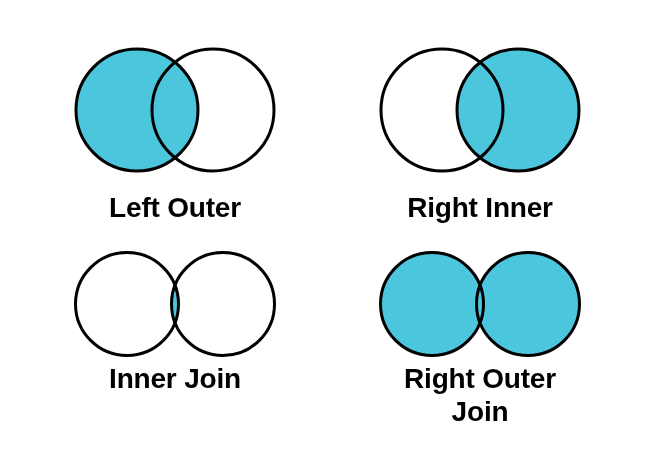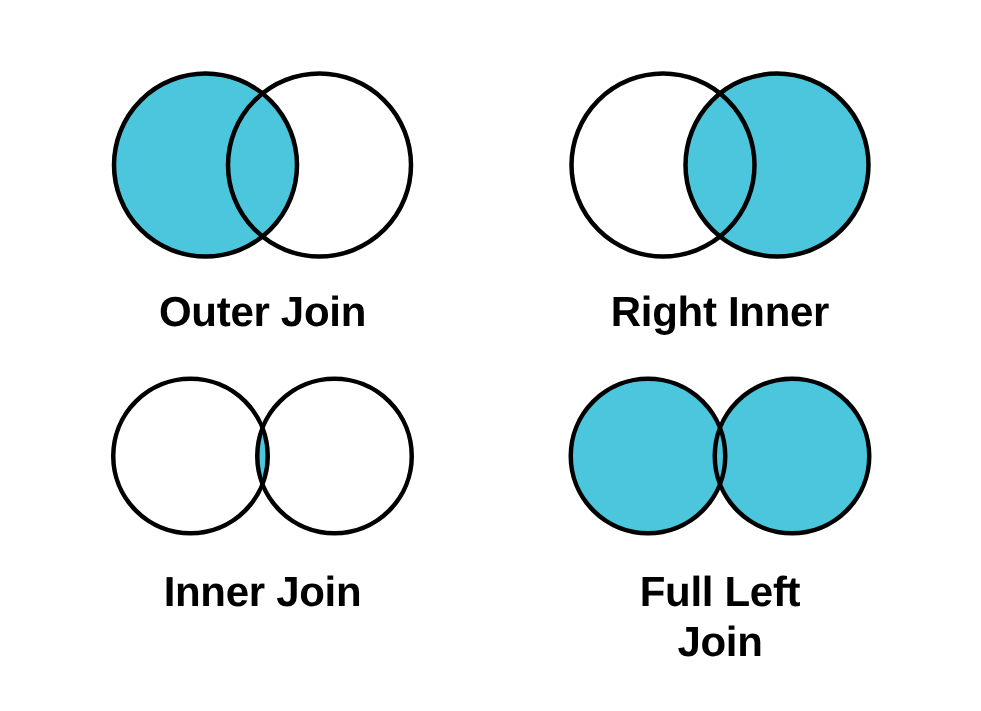--- a/index.html
+++ b/index.html
@@ -35,21 +35,21 @@
   .label {
     font-size: 28px;
     font-weight: bold;
     color: #000000;
     text-align: center;
     line-height: 1.17;
     letter-spacing: -0.2px;
     white-space: pre-line;
   }
   .label-top { margin-top: 12px; }
-  .label-bottom { margin-top: 16px; }
+  .label-bottom { }
 </style>
 </head>
 <body>
 
 <div class="board">
 
   <div class="cell cell-tl">
     <svg class="venn" width="220" height="140" viewBox="0 0 220 140">
       <defs>
         <clipPath id="clip-lj-left">
@@ -57,21 +57,21 @@
           </clipPath>
       </defs>
       <circle cx="72" cy="70" r="61" fill="#4CC6DC"></circle>
       <circle cx="148" cy="70" r="61" fill="#ffffff"></circle>
       <g clip-path="url(#clip-lj-left)">
         <circle cx="148" cy="70" r="61" fill="#4CC6DC"></circle>
       </g>
       <circle cx="72" cy="70" r="61" fill="none" stroke="#000000" stroke-width="3"></circle>
       <circle cx="148" cy="70" r="61" fill="none" stroke="#000000" stroke-width="3"></circle>
     </svg>
-    <div class="label label-top">Outer Join</div>
+    <div class="label label-top">Left Outer</div>
   </div>
 
   <div class="cell cell-tr">
     <svg class="venn" width="220" height="140" viewBox="0 0 220 140">
       <defs>
         <clipPath id="clip-rj-right">
             <circle cx="148" cy="70" r="61"></circle>
           </clipPath>
       </defs>
       <circle cx="72" cy="70" r="61" fill="#ffffff"></circle>
@@ -103,17 +103,17 @@
     <div class="label label-bottom">Inner Join</div>
   </div>
 
   <div class="cell cell-br">
     <svg class="venn" width="220" height="118" viewBox="0 0 220 118">
       <circle cx="62" cy="59" r="51.5" fill="#4CC6DC"></circle>
       <circle cx="158" cy="59" r="51.5" fill="#4CC6DC"></circle>
       <circle cx="62" cy="59" r="51.5" fill="none" stroke="#000000" stroke-width="3"></circle>
       <circle cx="158" cy="59" r="51.5" fill="none" stroke="#000000" stroke-width="3"></circle>
     </svg>
-    <div class="label label-bottom">Full Left
+    <div class="label label-bottom">Right Outer
 Join</div>
   </div>
 
 </div>
 
 </body></html>

